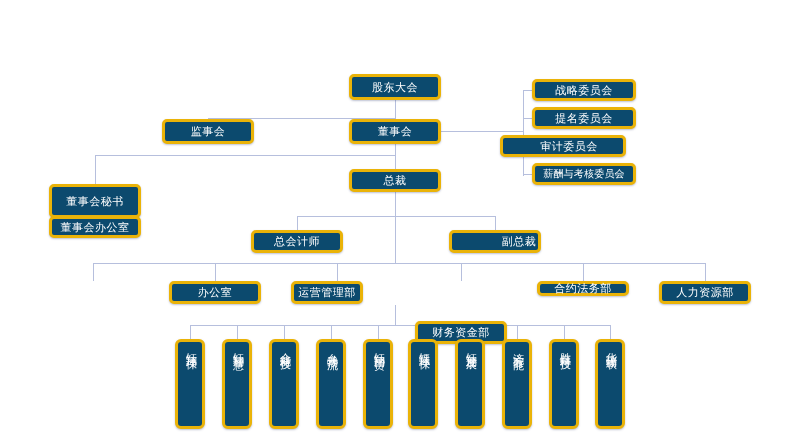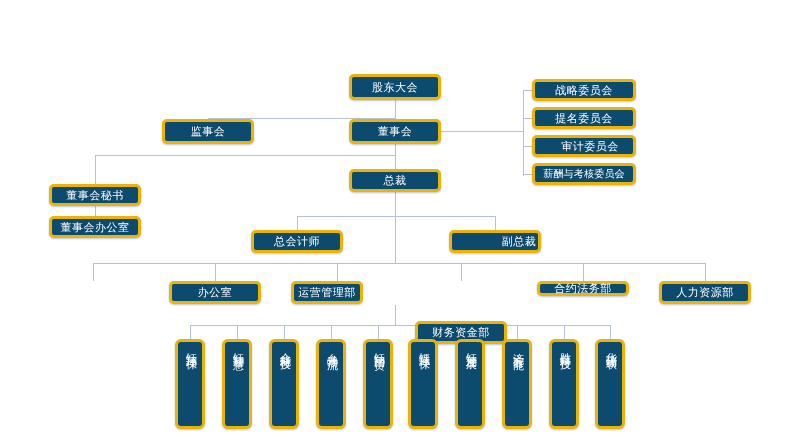--- a/index.html
+++ b/index.html
@@ -156,26 +156,26 @@
   <div class="line v" style="left:610px; top:325px; height:14px;"></div>
 
   <div class="node" style="left:349px; top:74px; width:92px; height:26px;">股东大会</div>
 
   <div class="node" style="left:162px; top:119px; width:92px; height:25px;">监事会</div>
 
   <div class="node" style="left:349px; top:119px; width:92px; height:25px;">董事会</div>
 
   <div class="node" style="left:532px; top:79px; width:104px; height:22px;">战略委员会</div>
   <div class="node" style="left:532px; top:107px; width:104px; height:22px;">提名委员会</div>
-  <div class="node" style="left:532px; top:135px; width:104px; height:22px;padding-left:12px;">审计委员会</div>
+  <div class="node" style="left:500px; top:135px; width:126px; height:22px;padding-left:12px;">审计委员会</div>
   <div class="node small-text" style="left:532px; top:163px; width:104px; height:22px;">薪酬与考核委员会</div>
 
   <div class="node" style="left:349px; top:169px; width:92px; height:23px;">总裁</div>
 
-  <div class="node" style="left:49px; top:184px; width:92px; height:22px;">董事会秘书</div>
+  <div class="node" style="left:49px; top:184px; width:92px; height:34px;">董事会秘书</div>
   <div class="node" style="left:49px; top:216px; width:92px; height:22px;">董事会办公室</div>
 
   <div class="node" style="left:251px; top:230px; width:92px; height:23px;">总会计师</div>
   <div class="node" style="left:449px; top:230px; width:92px; height:23px;padding-left:48px;">副总裁</div>
 
   <div class="node" style="left:169px; top:281px; width:92px; height:23px;text-align:center;">办公室</div>
   <div class="node" style="left:291px; top:281px; width:72px; height:23px;">运营管理部</div>
   <div class="node" style="left:415px; top:281px; width:92px; height:23px;margin-top:40px;">财务资金部</div>
   <div class="node" style="left:537px; top:281px; width:92px; height:15px;">合约法务部</div>
   <div class="node" style="left:659px; top:281px; width:92px; height:23px;">人力资源部</div>

